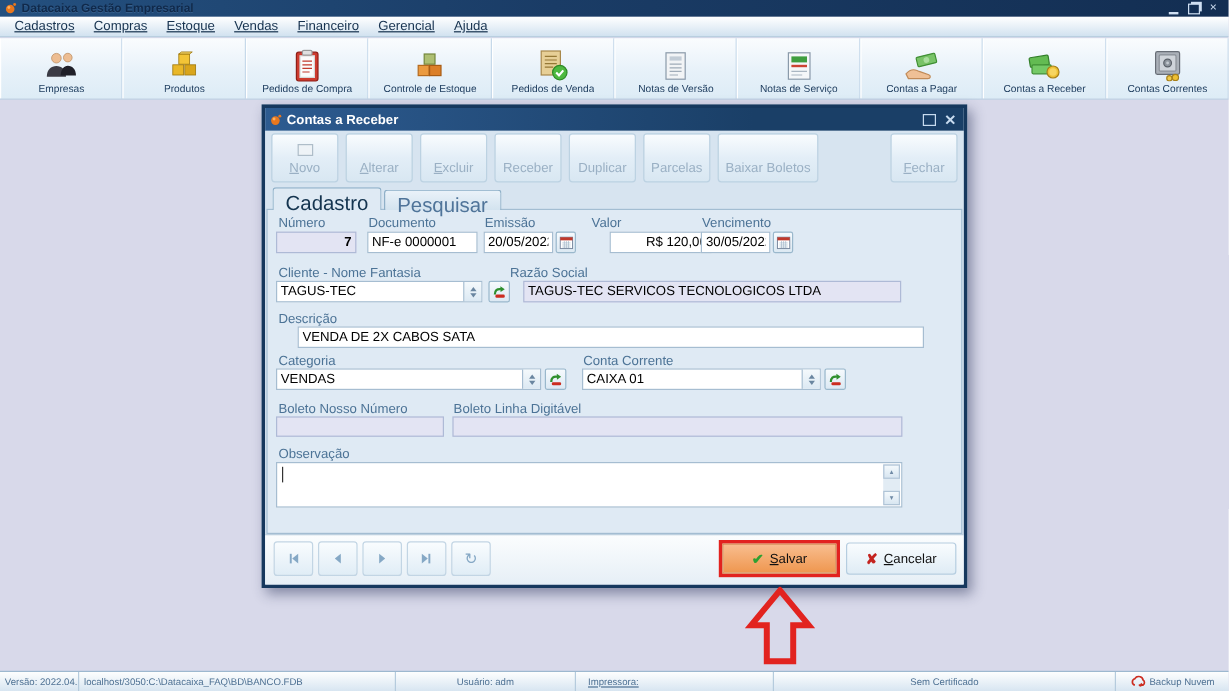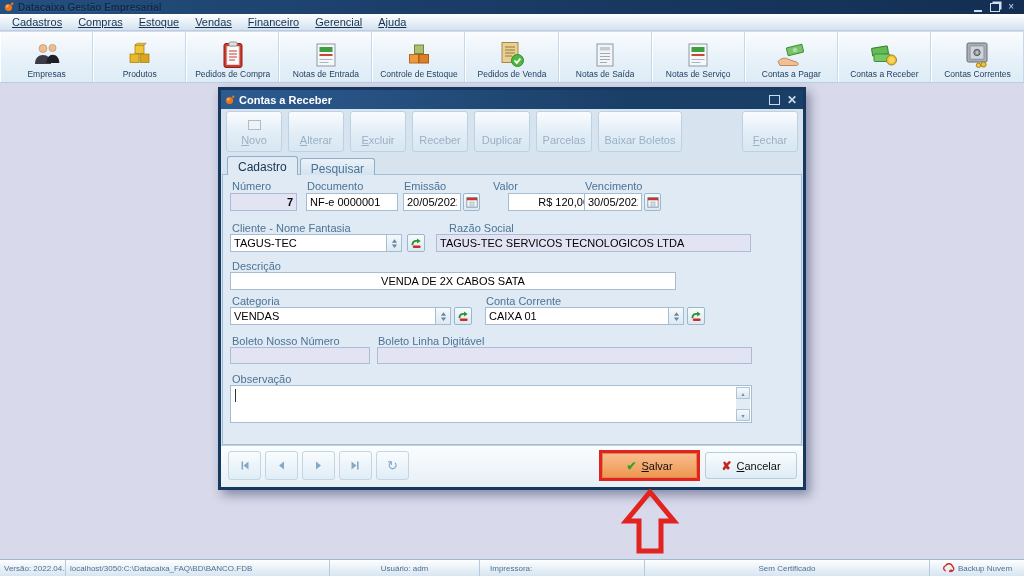--- a/index.html
+++ b/index.html
@@ -40,21 +40,21 @@
   .dlg-btnrow{position:absolute;left:5px;top:2px;right:5px;height:41px;display:flex;gap:6px;align-items:stretch;}
   .btn{box-sizing:border-box;border:1px solid #bcd2e2;border-radius:3px;
     background:linear-gradient(#f9fcfe,#e3eef7 50%,#d8e7f2);
     color:#9ab0c4;font-size:11px;display:flex;flex-direction:column;align-items:center;justify-content:flex-end;
     padding-bottom:5px;cursor:pointer;}
   .w56{width:56px;} .w84{width:84px;}
   .novo-glyph{width:11px;height:8px;border:1px solid #aebdc9;background:#eef3f7;margin-bottom:4px;}
   .spacer{flex:1;}
   
   .tabs{position:absolute;left:6px;top:47px;height:19px;display:flex;z-index:3;}
-  .tab{box-sizing:border-box;font-size:12px;padding:3px 10px 2px;border:1px solid #8fb0c8;border-bottom:none;
+  .tab{box-sizing:border-box;font-size:17px;padding:3px 10px 2px;border:1px solid #8fb0c8;border-bottom:none;
     border-radius:3px 3px 0 0;cursor:pointer;}
   .tab.active{background:#dfeaf4;color:#14344f;position:relative;z-index:4;}
   .tab.inactive{background:linear-gradient(#eaf2f9,#d3e3ef);color:#4f7499;margin-left:2px;height:17px;margin-top:2px;}
   .tab-panel{position:absolute;left:1px;top:65px;width:580px;height:271px;box-sizing:border-box;
     border:1px solid #a3bdd2;background:#dfeaf4;}
   
   .lbl{position:absolute;font-size:11px;color:#4c7396;white-space:nowrap;z-index:5;}
   .tb{position:absolute;height:18px;box-sizing:border-box;border:1px solid #a6bdd1;background:#fff;
     font-family:"Liberation Sans",sans-serif;font-size:11px;color:#000;padding:1px 3px;z-index:5;}
   .ro{background:#e3e4f3;border-color:#aebad6;}
@@ -155,31 +155,20 @@
             <rect x="2" y="2.5" width="18" height="24" rx="2" fill="#cd3a2e" stroke="#8f1f18"></rect>
             <rect x="5" y="5.5" width="12" height="18" fill="#fbfbfb" stroke="#d8d8d8"></rect>
             <rect x="7" y="1" width="8" height="4" rx="1.2" fill="#e0e0e0" stroke="#9a9a9a"></rect>
             <path d="M7 10h8M7 13h8M7 16h8M7 19h6" stroke="#c23b2e" stroke-width="1"></path>
           </svg>
       </span>
       <span class="tlabel">Pedidos de Compra</span>
     </div>
     <div class="tbtn">
       <span class="ticon">
-        <svg width="24" height="26" viewBox="0 0 24 26">
-            <rect x="3" y="2" width="18" height="22" fill="#f5f7f9" stroke="#8a9aaa"></rect>
-            <rect x="5.5" y="5" width="13" height="5" fill="#3f9e3f"></rect>
-            <rect x="5.5" y="12" width="13" height="2" fill="#cc4433"></rect>
-            <path d="M5.5 17.5h13M5.5 20.5h9" stroke="#aab6c2" stroke-width="1"></path>
-          </svg>
-      </span>
-      <span class="tlabel">Notas de Entrada</span>
-    </div>
-    <div class="tbtn">
-      <span class="ticon">
         <svg width="26" height="26" viewBox="0 0 26 26">
             <rect x="8.5" y="3" width="9" height="8.5" fill="#aebf72" stroke="#74883c"></rect>
             <rect x="3.5" y="12.5" width="9" height="8.5" fill="#eb9a3f" stroke="#b56a1e"></rect>
             <rect x="13" y="12.5" width="9.5" height="8.5" fill="#db7f28" stroke="#a85c14"></rect>
           </svg>
       </span>
       <span class="tlabel">Controle de Estoque</span>
     </div>
     <div class="tbtn">
       <span class="ticon">
@@ -193,21 +182,21 @@
       <span class="tlabel">Pedidos de Venda</span>
     </div>
     <div class="tbtn">
       <span class="ticon">
         <svg width="22" height="26" viewBox="0 0 22 26">
             <rect x="3" y="2" width="16" height="22" fill="#f2f4f6" stroke="#8a9aaa"></rect>
             <rect x="6" y="5" width="10" height="3.5" fill="#c2ccd6"></rect>
             <path d="M6 11.5h10M6 14.5h10M6 17.5h10M6 20.5h7" stroke="#9fabb8" stroke-width="1"></path>
           </svg>
       </span>
-      <span class="tlabel">Notas de Saída</span>
+      <span class="tlabel">Notas de Versão</span>
     </div>
     <div class="tbtn">
       <span class="ticon">
         <svg width="24" height="26" viewBox="0 0 24 26">
             <rect x="3" y="2" width="18" height="22" fill="#f5f7f9" stroke="#8a9aaa"></rect>
             <rect x="5.5" y="5" width="13" height="5" fill="#3f9e3f"></rect>
             <rect x="5.5" y="12" width="13" height="2" fill="#cc4433"></rect>
             <path d="M5.5 17.5h13M5.5 20.5h9" stroke="#aab6c2" stroke-width="1"></path>
           </svg>
       </span>
@@ -337,25 +326,25 @@
             <path d="M4 11 1 7h6z" fill="#6a86a0"></path>
           </svg>
       </span>
       <span class="mini-btn" style="left:186px;top:125px;width:18px;">
         <svg width="13" height="11" viewBox="0 0 14 12">
             <path d="M2.5 8Q2.5 2.5 8 3.2" fill="none" stroke="#2e8f2e" stroke-width="2"></path>
             <path d="M7.5 0.5l4 2.8-3.8 2.6z" fill="#2e8f2e"></path>
             <rect x="3" y="8.2" width="8.5" height="2.8" rx="1.2" fill="#cc2d20"></rect>
           </svg>
       </span>
-      <span class="lbl" style="left:228px;top:113px;text-align:center;">Razão Social</span>
+      <span class="lbl" style="left:204px;top:113px;text-align:center;">Razão Social</span>
       <input class="tb ro" style="left: 215px; top: 125px; width: 315px;" readonly="" value="TAGUS-TEC SERVICOS TECNOLOGICOS LTDA">
 
       <span class="lbl" style="left:11px;top:151px;">Descrição</span>
-      <input class="tb" style="left: 9px; top: 163px; width: 446px; text-align: center;" value="VENDA DE 2X CABOS SATA">
+      <input class="tb" style="left: 27px; top: 163px; width: 522px;" value="VENDA DE 2X CABOS SATA">
 
       <span class="lbl" style="left:11px;top:186px;">Categoria</span>
       <input class="tb" style="left: 9px; top: 198px; width: 221px; padding-right: 17px;" value="VENDAS">
       <span class="combo-spin" style="left:214px;top:199px;">
         <svg width="7" height="11" viewBox="0 0 8 12">
             <path d="M4 1 7 5H1z" fill="#6a86a0"></path>
             <path d="M4 11 1 7h6z" fill="#6a86a0"></path>
           </svg>
       </span>
       <span class="mini-btn" style="left:233px;top:198px;width:18px;">
@@ -439,21 +428,21 @@
   <div class="arrow-anno">
     <svg width="60" height="66" viewBox="0 0 60 66">
       <path d="M30 3 L54 32 L41 32 L41 62 L19 62 L19 32 L6 32 Z" fill="none" stroke="#e2231f" stroke-width="5" stroke-linejoin="miter"></path>
     </svg>
   </div>
 
   <div class="statusbar">
     <div class="sbsec sb-l" style="width:66px;">Versão: 2022.04.23</div>
     <div class="sbsec sb-l" style="width:264px;">localhost/3050:C:\Datacaixa_FAQ\BD\BANCO.FDB</div>
     <div class="sbsec sb-c" style="width:150px;">Usuário: adm</div>
-    <div class="sbsec sb-l" style="width:165px;padding-left:10px;">Impressora:</div>
+    <div class="sbsec sb-l" style="width:165px;padding-left:10px;text-decoration:underline;">Impressora:</div>
     <div class="sbsec sb-c" style="width:285px;">Sem Certificado</div>
     <div class="sbsec sb-c" style="width:94px;border-right:none;gap:3px;">
       <svg width="13" height="10" viewBox="0 0 14 10">
         <path d="M4 8.2a3 3 0 010-5.8A4 4 0 0111.4 3.6 2.6 2.6 0 0111 8.2H7.5" fill="none" stroke="#cc2d20" stroke-width="1.5"></path>
         <path d="M8.2 9.8l4-1.6-2.7-2.2z" fill="#cc2d20"></path>
       </svg>
       <span>Backup Nuvem</span>
     </div>
   </div>
 

